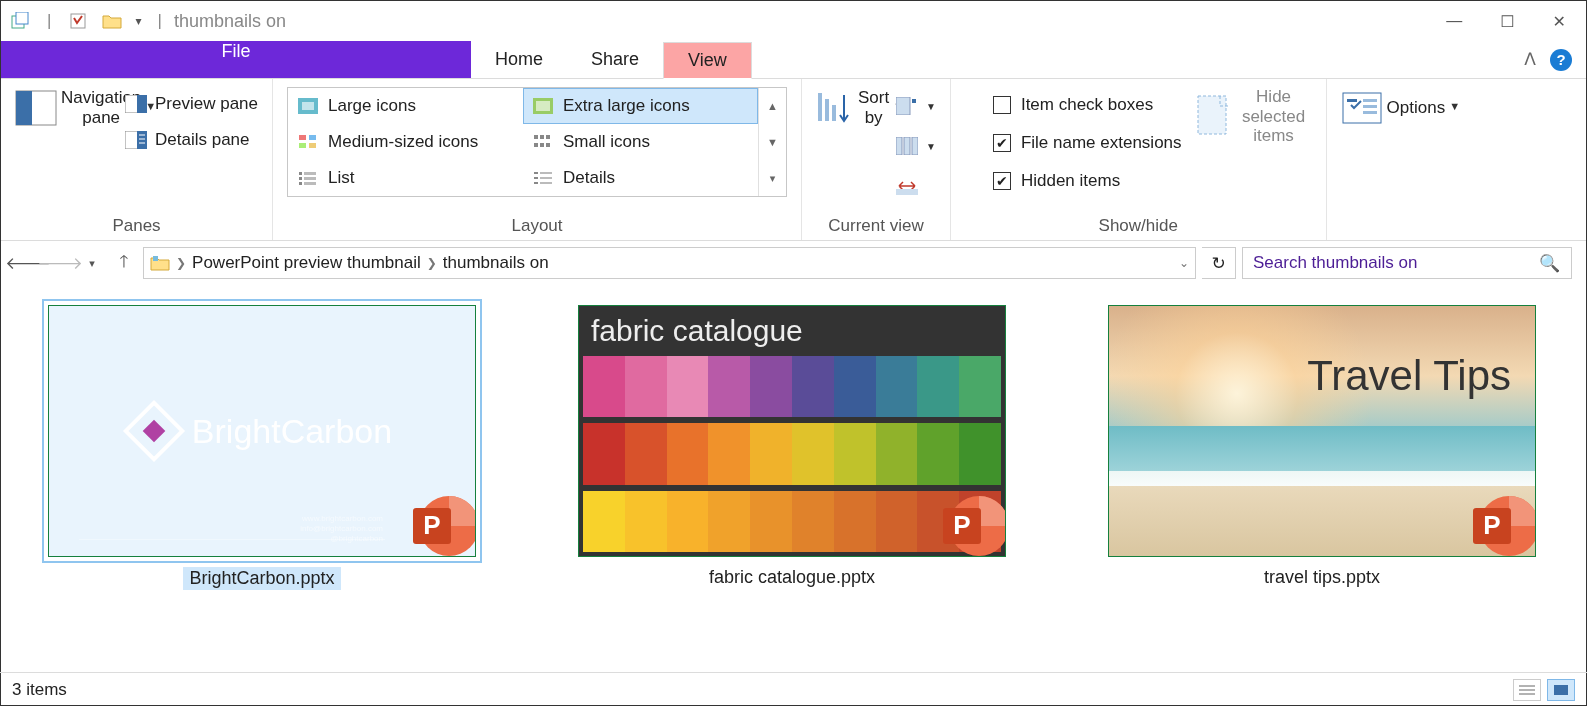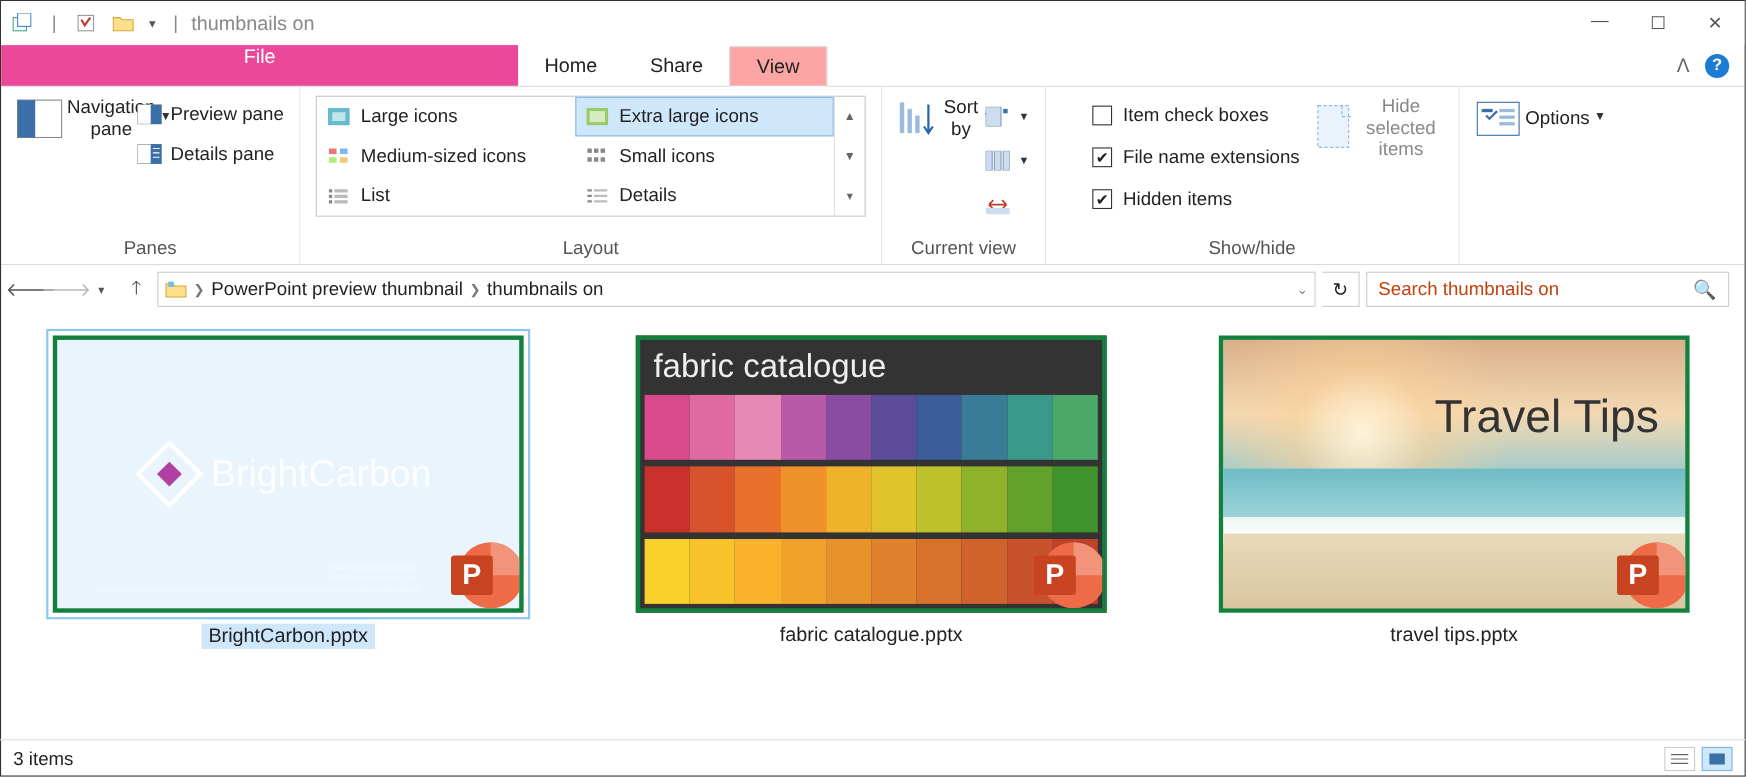--- a/index.html
+++ b/index.html
@@ -10,21 +10,21 @@
 .titlebar .qat { display: flex; align-items: center; gap: 12px; }
 .titlebar .qat .qicon { width: 22px; height: 22px; display: flex; align-items: center; justify-content: center; }
 .titlebar .sep { color: #888; margin: 0 4px; }
 .titlebar .title { color: #888; margin-left: 8px; font-size: 18px; }
 .titlebar .winbtns { margin-left: auto; display: flex; gap: 38px; padding-right: 12px; }
 .titlebar .winbtns span { color: #555; font-size: 16px; cursor: default; }
 
 
 .tabs { display: flex; height: 38px; border-bottom: 1px solid #dcdcdc; align-items: stretch; }
 .tab { padding: 0 24px; display: flex; align-items: center; font-size: 18px; color: #222; cursor: default; }
-.tab.file { background: #ec4899; color: #fff; padding: 0 28px; }
+.tab.file { background: #6d28d9; color: #fff; padding: 0 28px; }
 .tab.active { background: #fca5a5; border: 1px solid #dcdcdc; border-bottom: 1px solid #fff; position: relative; top: 1px; }
 .tabs .right { margin-left: auto; display: flex; align-items: center; gap: 14px; padding-right: 14px; }
 .help-badge { width: 22px; height: 22px; border-radius: 50%; background: #1a7cd4; color: #fff; font-weight: bold; display: flex; align-items: center; justify-content: center; font-size: 15px; }
 
 
 .ribbon { display: flex; border-bottom: 1px solid #dcdcdc; height: 162px; }
 .group { border-right: 1px solid #e5e5e5; padding: 8px 14px 4px 14px; display: flex; flex-direction: column; }
 .group .body { flex: 1; display: flex; align-items: flex-start; gap: 10px; }
 .group .label { text-align: center; color: #555; font-size: 17px; padding-top: 4px; }
 
@@ -43,27 +43,27 @@
 .chkbox { width: 18px; height: 18px; border: 1px solid #333; display: flex; align-items: center; justify-content: center; font-size: 14px; }
 
 
 .navbar { height: 44px; display: flex; align-items: center; gap: 6px; padding: 0 14px; }
 .navbtn { width: 26px; height: 26px; display: flex; align-items: center; justify-content: center; color: #555; }
 .navbtn.disabled { color: #bbb; }
 .addr { flex: 1; border: 1px solid #ccc; height: 32px; display: flex; align-items: center; padding: 0 6px; gap: 6px; }
 .addr .crumb { display: flex; align-items: center; gap: 8px; }
 .addr .chev { color: #777; font-size: 12px; }
 .refresh { border: 1px solid #ccc; border-left: none; width: 34px; height: 32px; display: flex; align-items: center; justify-content: center; }
-.search { border: 1px solid #ccc; height: 32px; width: 330px; display: flex; align-items: center; padding: 0 10px; color: #c2410c; }
+.search { border: 1px solid #ccc; height: 32px; width: 330px; display: flex; align-items: center; padding: 0 10px; color: #4c1d95; }
 .search span:first-child { flex: 1; }
 
 
 .content { padding: 20px 26px; display: flex; gap: 60px; height: 390px; }
 .file { display: flex; flex-direction: column; align-items: center; gap: 10px; width: 470px; }
-.thumb { width: 428px; height: 252px; position: relative; border: 4px solid #15803d; overflow: hidden; }
+.thumb { width: 428px; height: 252px; position: relative; border: 1px solid #15803d; overflow: hidden; }
 .file.sel .thumb { outline: 2px solid #8fc5ef; outline-offset: 4px; background: #e9f4fd; }
 .file .fname { font-size: 18px; }
 .file.sel .fname { background: #cfe7fb; padding: 1px 6px; }
 .pbadge { position: absolute; right: -6px; bottom: -6px; width: 72px; height: 72px; }
 
 .th1 { background: #5d1f55; display: flex; align-items: center; justify-content: center; color: #fff; gap: 16px; }
 .th1 .diamond { width: 44px; height: 44px; border: 4px solid #fff; transform: rotate(45deg); display:flex; align-items:center; justify-content:center;}
 .th1 .diamond::after{content:""; width:16px;height:16px; background:#b041a3; transform:rotate(0deg);}
 .th1-text { font-size: 34px; font-weight: 300; }
 .th1 .footer { position: absolute; bottom: 16px; left: 30px; right: 90px; border-top: 1px solid rgba(255,255,255,.35); height: 1px; }

